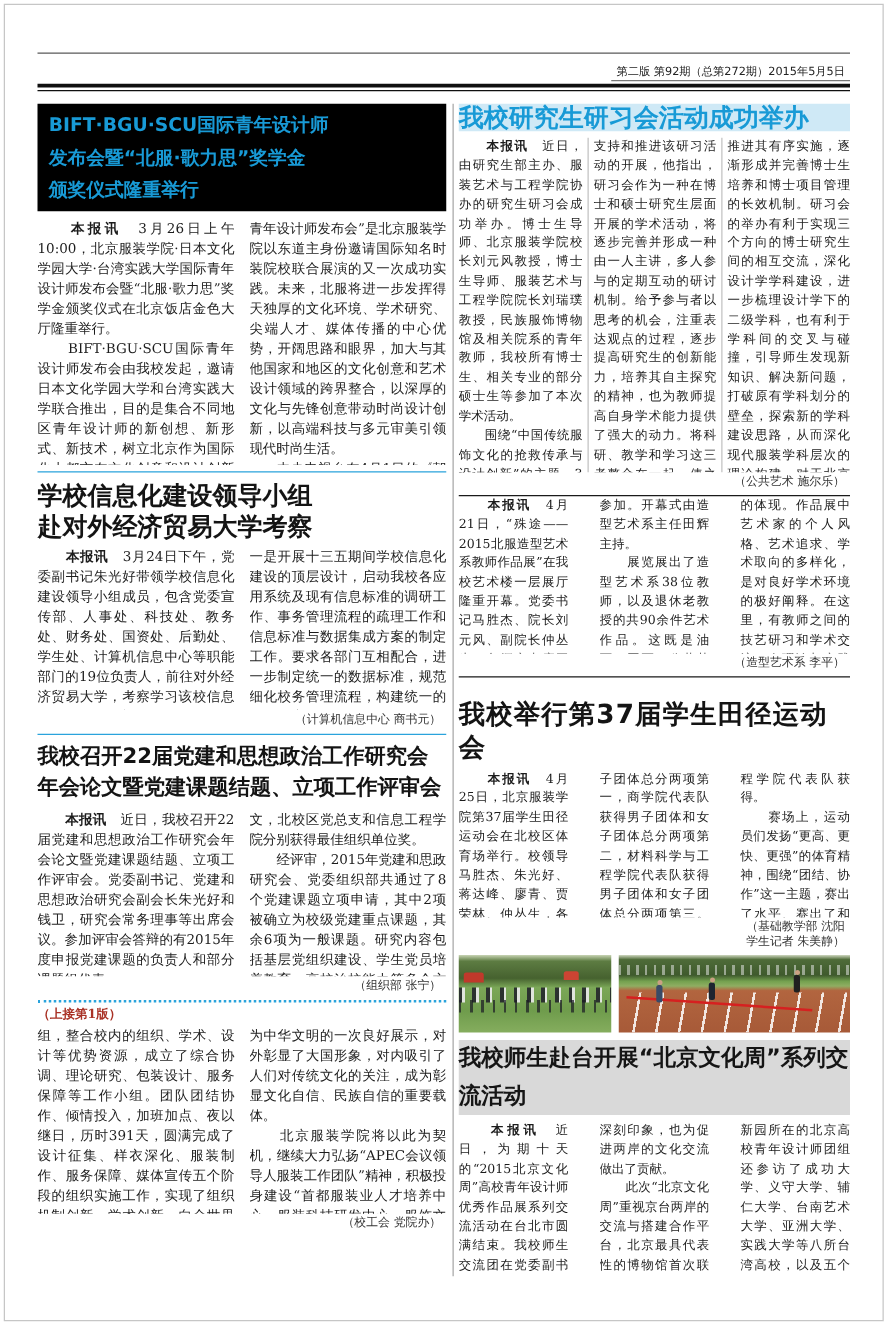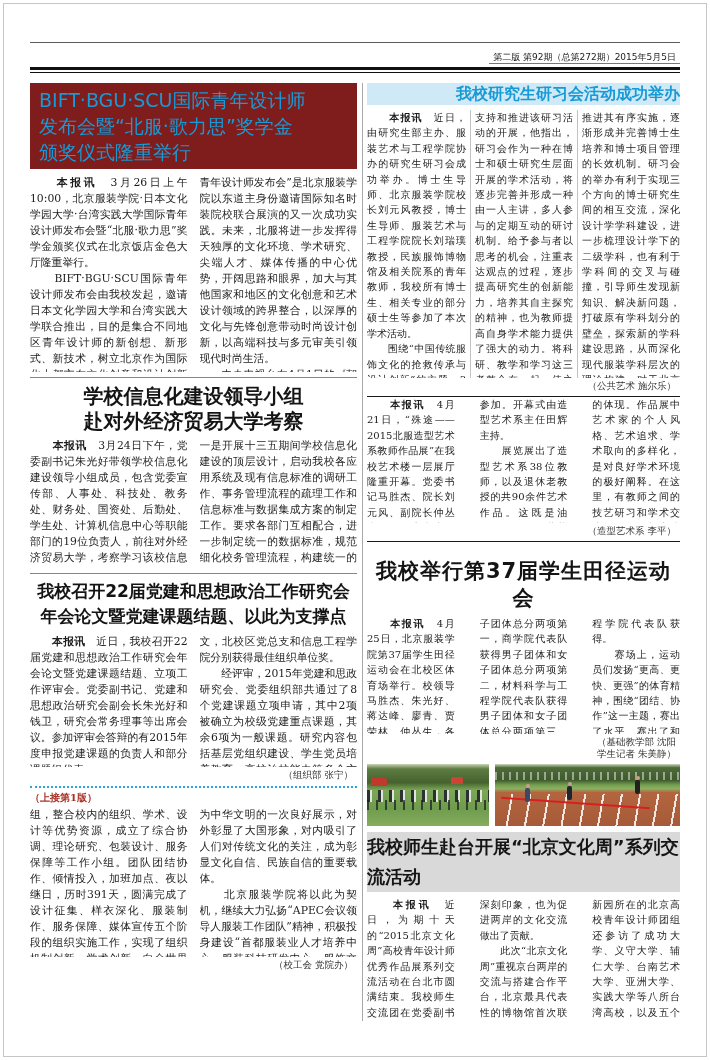--- a/index.html
+++ b/index.html
@@ -15,26 +15,26 @@
   .rule-thick { height:3px; background:#101010; margin-top:2px; }
   .rule-thin  { height:1px; background:#101010; margin-top:2px; }
 
   
   .main { display:flex; margin-top:10px; }
   .sec-left  { width:332px; padding-right:5px; }
   .v-rule { width:1px; background:#a8a8a8; }
   .sec-right { width:317px; padding-left:4px; }
 
   
-  .hl-blue-box { background:#7f1d1d; color:#189ad6; font-family:"DejaVu Sans", sans-serif;
-    font-weight:normal; font-size:19px; line-height:26px; padding:4px 9px; white-space:pre-line; }
+  .hl-blue-box { background:#000000; color:#189ad6; font-family:"DejaVu Sans", sans-serif;
+    font-weight:bold; font-size:15px; line-height:26px; padding:4px 9px; white-space:pre-line; }
   .hl-blue-bar { background:#cfe9f6; color:#189ad6; font-family:"DejaVu Sans", sans-serif;
-    font-weight:bold; font-size:16px; line-height:22px; text-align:right; }
+    font-weight:bold; font-size:20px; line-height:22px; text-align:left; }
   .hl-black { font-family:"DejaVu Sans", sans-serif; font-weight:bold; color:#141414;
-    text-align:center; white-space:pre-line; }
+    text-align:left; white-space:pre-line; }
   .hl-a2 { font-size:20px; line-height:25px; margin:6px 0 4px; }
   .hl-a3 { font-size:17px; line-height:25px; margin:5px 0 5px; }
   .hl-b2 { font-size:16px; line-height:22px; margin:4px 0 4px; }
   .hl-b3 { font-size:21px; line-height:27px; margin:16px 0 4px; letter-spacing:1px; }
   .hl-gray-bar { background:#d9d9d9; color:#151515; font-family:"DejaVu Sans", sans-serif;
     font-weight:bold; font-size:18px; line-height:30px; margin:6px 0 5px; }
 
   
   .cols { display:flex; overflow:hidden; }
   .col { white-space:pre-line; text-align:justify; overflow:hidden; }
@@ -106,25 +106,26 @@
 
       <div class="cyan-rule"></div>
 
       <div class="hl-black hl-a2">学校信息化建设领导小组
 赴对外经济贸易大学考察</div>
       <div class="cols cols-2" style="height:130px;">
         <div class="col"><b class="lead">　　本报讯　</b><span>3月24日下午，党委副书记朱光好带领学校信息化建设领导小组成员，包含党委宣传部、人事处、科技处、教务处、财务处、国资处、后勤处、学生处、计算机信息中心等职能部门的19位负责人，前往对外经济贸易大学，考察学习该校信息化建设的成果和经验。
 　　会后，朱光好副书记对相关部门进行了工作部署，提出2015年学校的工作重点之</span></div>
         <div class="col">一是开展十三五期间学校信息化建设的顶层设计，启动我校各应用系统及现有信息标准的调研工作、事务管理流程的疏理工作和信息标准与数据集成方案的制定工作。要求各部门互相配合，进一步制定统一的数据标准，规范细化校务管理流程，构建统一的数据中心，整合信息，进一步提升我校信息化水平和信息的利用分析能力。</div>
       </div>
+      <div class="byline">（计算机信息中心 商书元）</div>
 
       <div class="cyan-rule"></div>
 
       <div class="hl-black hl-a3">我校召开22届党建和思想政治工作研究会
-年会论文暨党建课题结题、以此为支撑点</div>
+年会论文暨党建课题结题、立项工作评审会</div>
       <div class="cols cols-2" style="height:133px;">
         <div class="col"><b class="lead">　　本报讯　</b><span>近日，我校召开22届党建和思想政治工作研究会年会论文暨党建课题结题、立项工作评审会。党委副书记、党建和思想政治研究会副会长朱光好和钱卫，研究会常务理事等出席会议。参加评审会答辩的有2015年度申报党建课题的负责人和部分课题组代表。
 　　在认真评选和严格审定的基础上，通过现场打分的方式评定8篇论文获得优秀论</span></div>
         <div class="col">文，北校区党总支和信息工程学院分别获得最佳组织单位奖。
 　　经评审，2015年党建和思政研究会、党委组织部共通过了8个党建课题立项申请，其中2项被确立为校级党建重点课题，其余6项为一般课题。研究内容包括基层党组织建设、学生党员培养教育、高校治校能力等多个方面内容。</div>
       </div>
       <div class="byline">（组织部 张宁）</div>
 
       <div class="cyan-dotted"></div>
 

